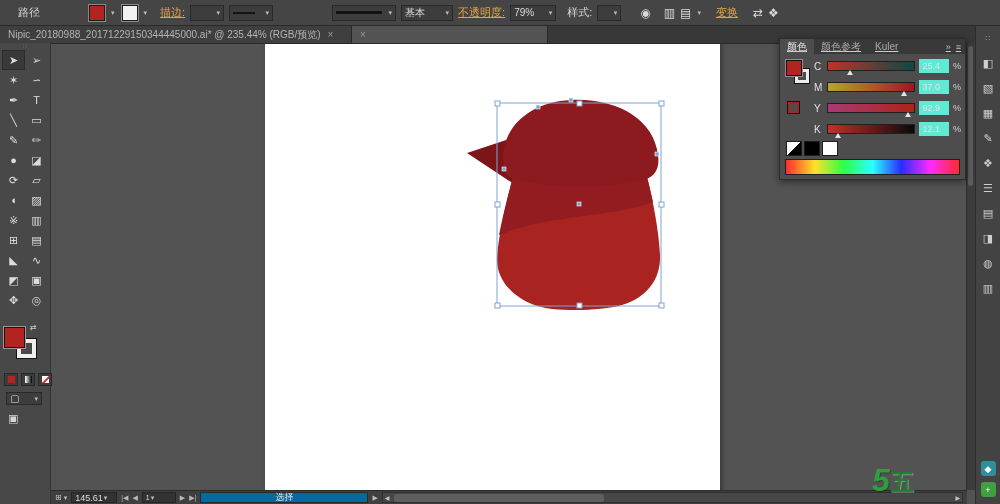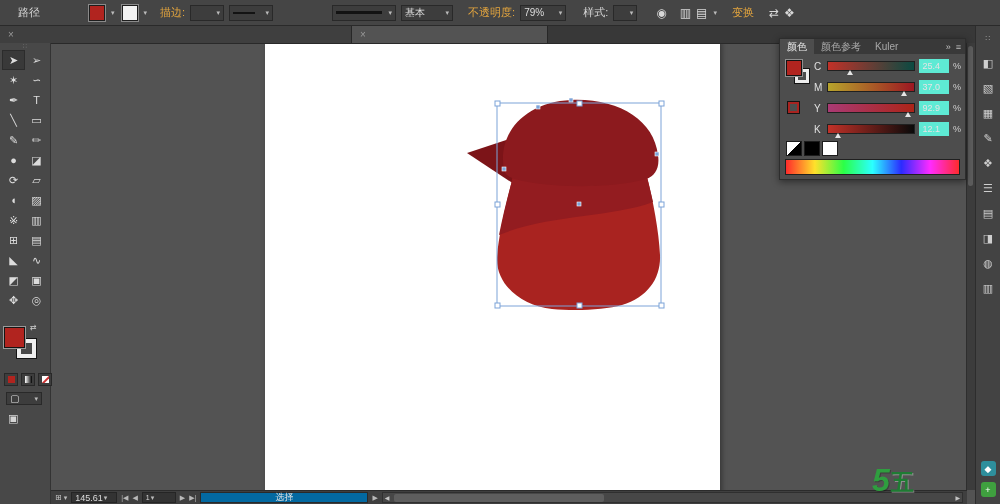--- a/index.html
+++ b/index.html
@@ -4,21 +4,21 @@
 <style>
   html,body{margin:0;padding:0;background:#2b2b2b;}
   .app{position:relative;width:1000px;height:504px;background:#535353;
        font-family:"Liberation Sans","DejaVu Sans",sans-serif;overflow:hidden;color:#ccc;}
 
   
   .controlbar{position:absolute;left:0;top:0;width:100%;height:26px;background:#454545;
               border-bottom:1px solid #2a2a2a;display:flex;align-items:center;gap:5px;
               padding:0 6px;box-sizing:border-box;font-size:11px;white-space:nowrap;z-index:8;}
   .cb-label{color:#d6d6d6;margin-left:12px;}
-  .link{color:var(--accent,#e2a43e);cursor:pointer;}
+  .link{color:var(--accent,#e2a43e);text-decoration:underline;cursor:pointer;}
   .caret{font-size:7px;color:#bbb;margin-left:1px;}
   .swatchbox{width:14px;height:14px;border:1px solid #1d1d1d;outline:1px solid #8a8a8a;}
   .ddbox{height:16px;background:#3d3d3d;border:1px solid #292929;display:flex;align-items:center;
          justify-content:space-between;padding:0 3px;font-size:10px;color:#ddd;box-sizing:border-box;}
   .mini-line{height:2px;background:#131313;}
   .cb-icon{font-size:12px;color:#d8d8d8;}
 
   
   .tabbar{position:absolute;left:0;top:26px;width:100%;height:17px;background:#383838;
           border-bottom:1px solid #292929;display:flex;font-size:10px;z-index:2;}
@@ -56,21 +56,21 @@
   .canvas{position:absolute;left:51px;top:43px;width:916px;height:447px;background:#535353;overflow:hidden;z-index:1;}
   .artboard{position:absolute;left:214px;top:-3px;width:455px;height:453px;background:#ffffff;
             box-shadow:2px 2px 5px rgba(0,0,0,.35);}
   .art-svg{position:absolute;left:0;top:0;width:916px;height:447px;}
   .sel-line{fill:none;stroke:var(--sel,#7ca3d8);stroke-width:1;}
   .sel-handle{fill:#ffffff;stroke:var(--sel,#7ca3d8);stroke-width:1;}
   .sel-anchor{fill:var(--sel,#7ca3d8);stroke:#ffffff;stroke-width:.6;}
 
   
   .colorpanel{position:absolute;left:779px;top:38px;width:187px;height:142px;background:#4d4d4d;
-              border:1px solid #2d2d2d;box-shadow:0 2px 7px rgba(0,0,0,.45);z-index:6;box-sizing:border-box;}
+              border:1px solid #2d2d2d;box-shadow:0 2px 7px rgba(0,0,0,.45);z-index:6;box-sizing:border-box;text-decoration:underline;}
   .panel-tabs{height:15px;background:#393939;display:flex;align-items:stretch;font-size:10px;}
   .ptab{padding:0 7px;display:flex;align-items:center;color:#a8a8a8;}
   .ptab.active{background:#4d4d4d;color:#e8e8e8;}
   .panel-tabs-right{margin-left:auto;display:flex;align-items:center;gap:5px;color:#c0c0c0;
                     padding-right:4px;font-size:9px;}
   .panel-body{position:relative;height:125px;}
   .mini-fs{position:absolute;left:6px;top:6px;width:28px;height:28px;}
   .mini-fill{position:absolute;left:0;top:0;width:14px;height:14px;border:1px solid #131313;outline:1px solid #909090;z-index:2;}
   .mini-stroke{position:absolute;left:9px;top:9px;width:14px;height:14px;box-sizing:border-box;
                border:3px solid #ededed;background:#4d4d4d;outline:1px solid #131313;}
@@ -148,41 +148,42 @@
         <span class="caret">▾</span>
       </span>
     <span class="ddbox" style="width:64px;margin-left:54px;">
         <span class="mini-line" style="width:46px;height:3px;"></span>
         <span class="caret">▾</span>
       </span>
     <span class="ddbox" style="width:52px;">
         <span>基本</span>
         <span class="caret">▾</span>
       </span>
-    <span class="link" style="margin-left:10px;">不透明度:</span>
+    <span class="link" style="">不透明度:</span>
     <span class="ddbox" style="width:46px;">
         <span>79%</span>
         <span class="caret">▾</span>
       </span>
-    <span class="cb-label" style="">样式:</span>
+    <span class="cb-label" style="margin-left:6px;">样式:</span>
     <span class="ddbox" style="width:24px;">
         <span></span>
         <span class="caret">▾</span>
       </span>
     <span class="cb-icon" style="margin-left:14px;">◉</span>
     <span class="cb-icon" style="margin-left:8px;">▥</span>
     <span class="cb-icon">▤</span>
     <span class="caret">▾</span>
     <span class="link" style="margin-left:10px;">变换</span>
     <span class="cb-icon" style="margin-left:10px;">⇄</span>
     <span class="cb-icon">❖</span>
   </div>
 
   <div class="tabbar">
     <div class="tab tab1">
+      <span class="title">Nipic_20180988_20171229150344445000.ai* @ 235.44% (RGB/预览)</span>
       <span class="tab-close">×</span>
     </div>
     <div class="tab tab2 active">
       <span class="tab-close">×</span>
     </div>
   </div>
 
   <div class="toolcol">
     <div class="toolcol-grip">∷</div>
     <div class="tool-grid">

